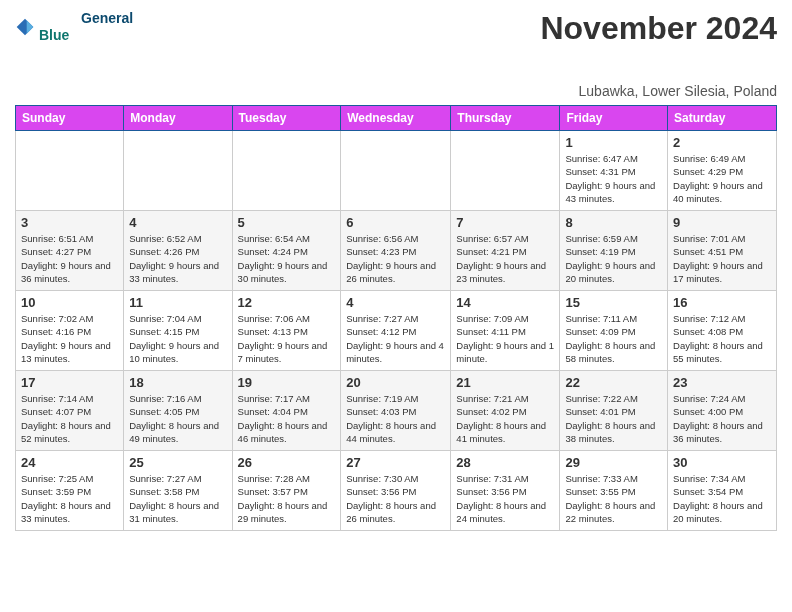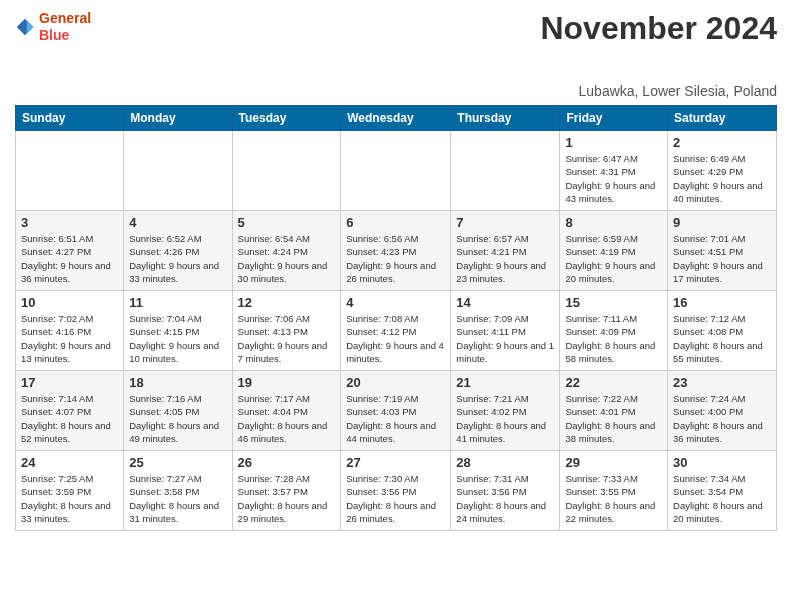--- a/index.html
+++ b/index.html
@@ -23,22 +23,22 @@
     .logo {
       display: flex;
       align-items: center;
       gap: 4px;
     }
     .logo-text {
       font-size: 14px;
       font-weight: bold;
       line-height: 1.2;
     }
-    .logo-general { color: #c2410c; }
-    .logo-blue { color: #ef4444; }
+    .logo-general { color: #0c4a6e; margin-left: 42px; }
+    .logo-blue { color: #0f766e; }
     .logo-icon {
       width: 20px;
       height: 20px;
     }
     .title-block {
       text-align: right;
     }
     .month-title {
       font-size: 32px;
       font-weight: bold;
@@ -48,21 +48,21 @@
       font-size: 14px;
       color: #555;
       margin-top: 36px;
     }
     table {
       width: 100%;
       border-collapse: collapse;
       font-size: 10px;
     }
     thead tr th {
-      background: #0369a1;
+      background: #d946ef;
       color: white;
       text-align: left;
       padding: 5px 6px;
       font-size: 12px;
       font-weight: bold;
       border: 1px solid #1a5a9a;
     }
     tbody tr td {
       border: 1px solid #ccc;
       vertical-align: top;
@@ -213,21 +213,21 @@
           </td>
           <td>
             <span class="day-number">12</span>
             <div class="day-info">Sunrise: 7:06 AM
 Sunset: 4:13 PM
 Daylight: 9 hours
 and 7 minutes.</div>
           </td>
           <td>
             <span class="day-number">4</span>
-            <div class="day-info">Sunrise: 7:08 AM
+            <div class="day-info">Sunrise: 7:27 AM
 Sunset: 4:12 PM
 Daylight: 9 hours
 and 4 minutes.</div>
           </td>
           <td>
             <span class="day-number">14</span>
             <div class="day-info">Sunrise: 7:09 AM
 Sunset: 4:11 PM
 Daylight: 9 hours
 and 1 minute.</div>

